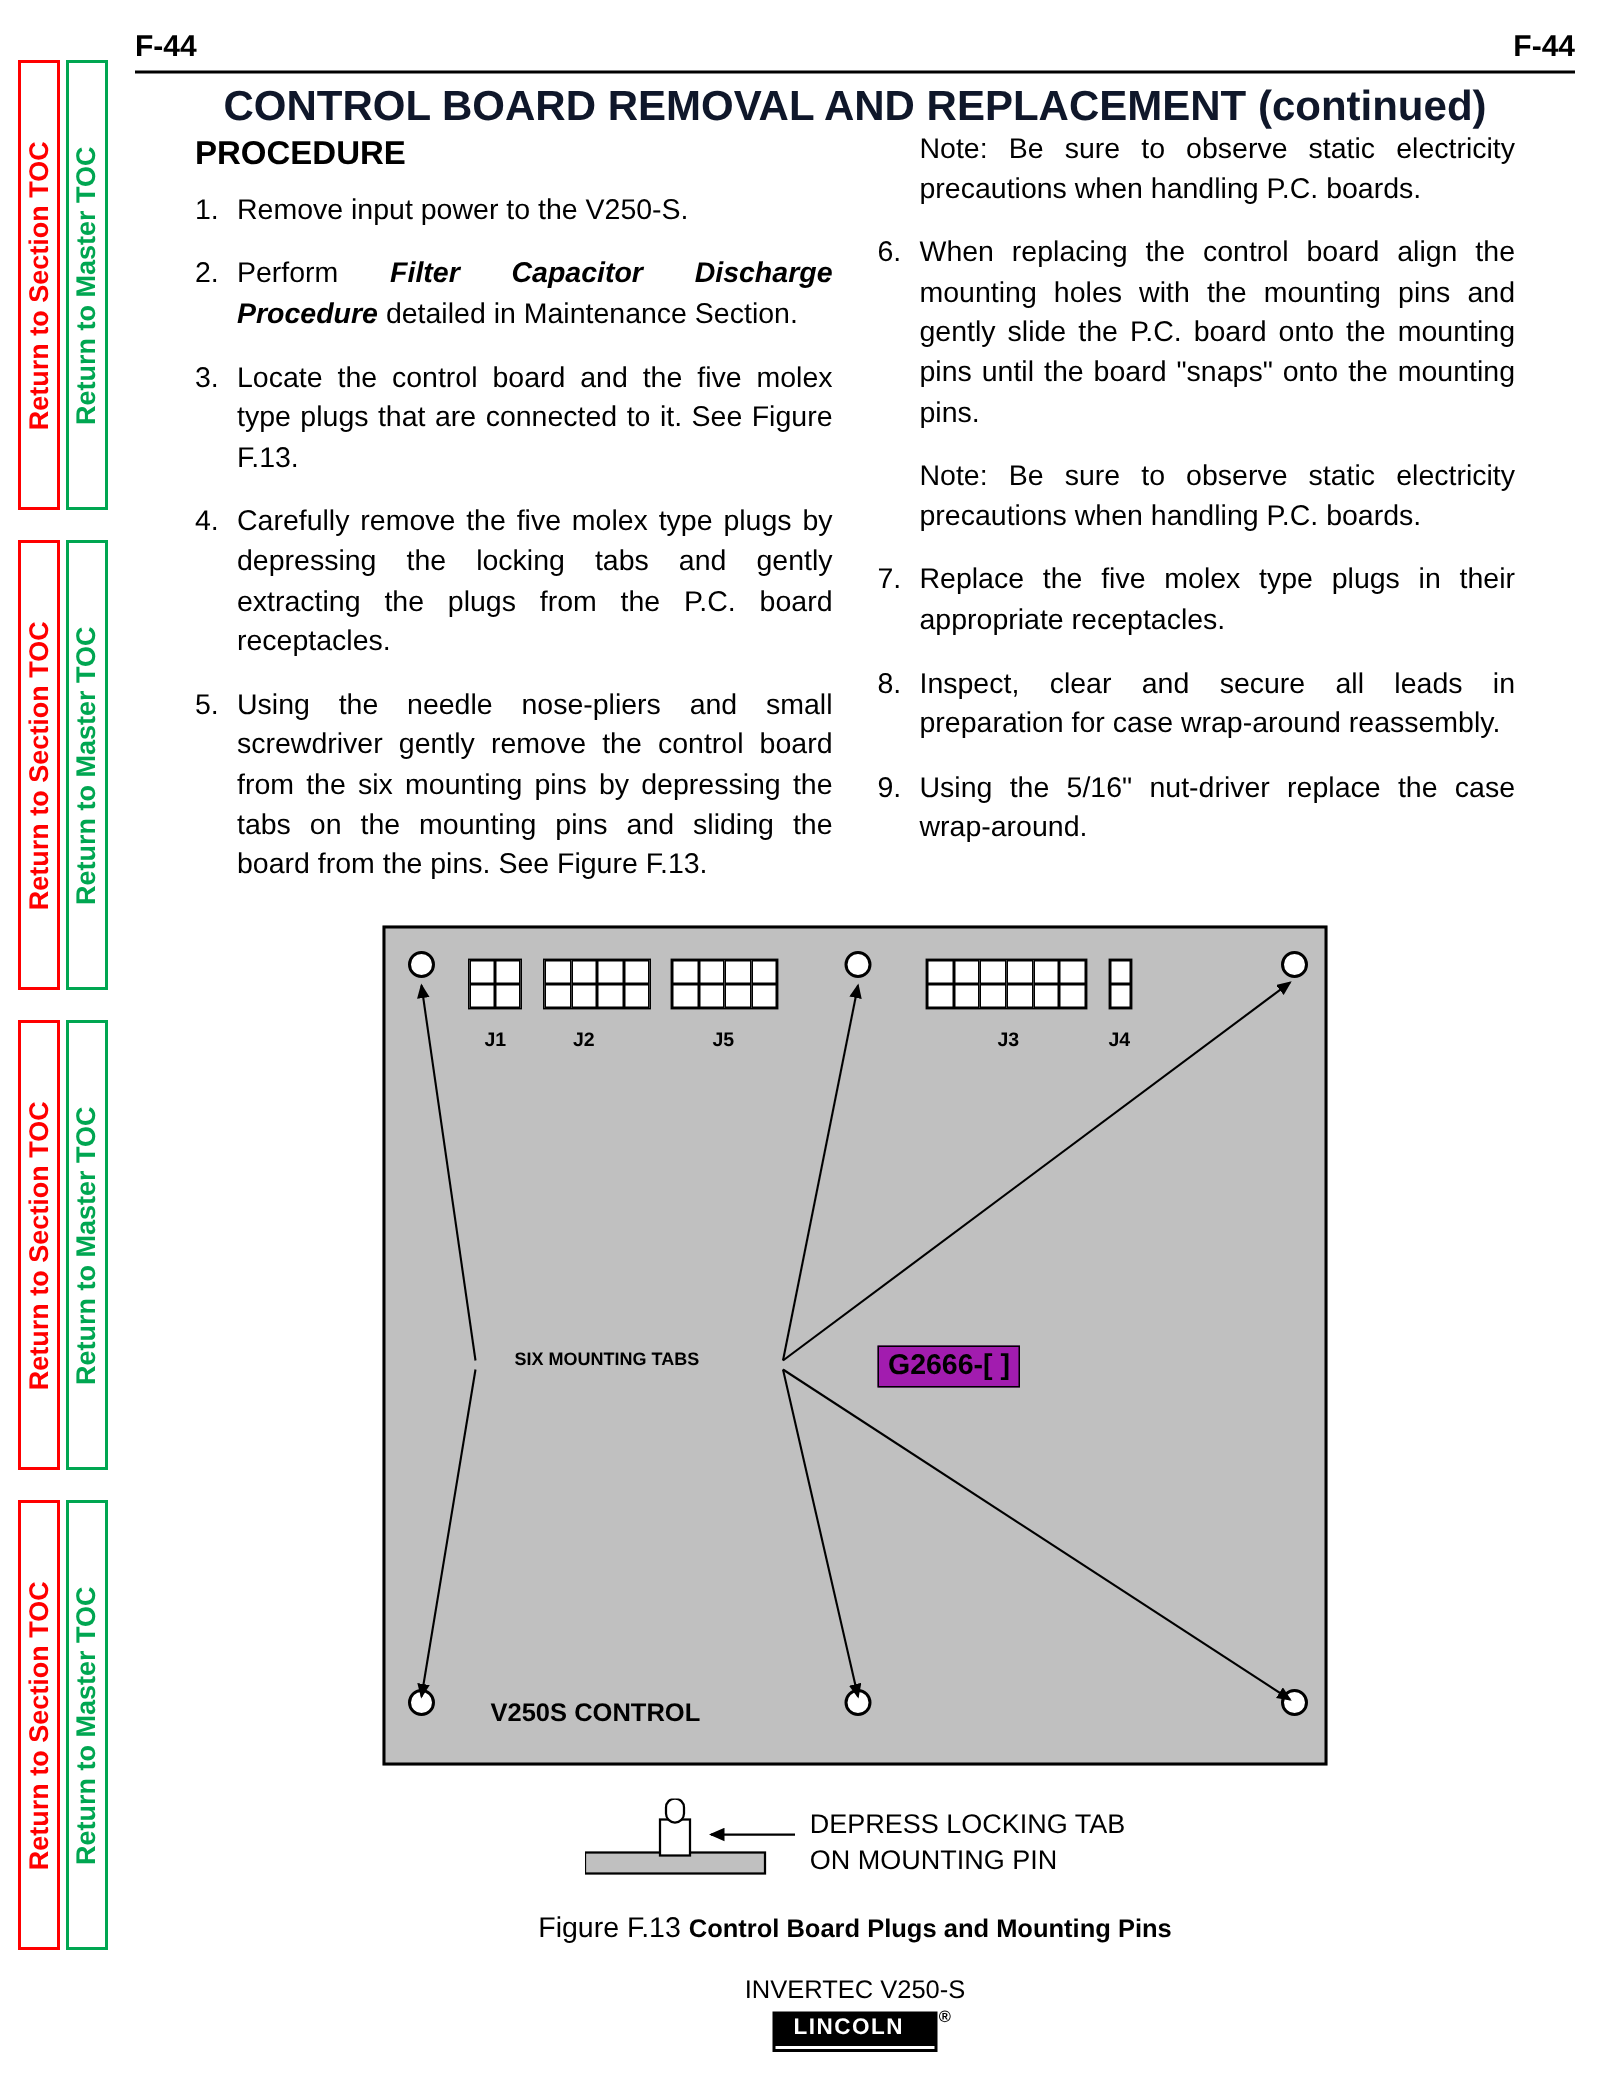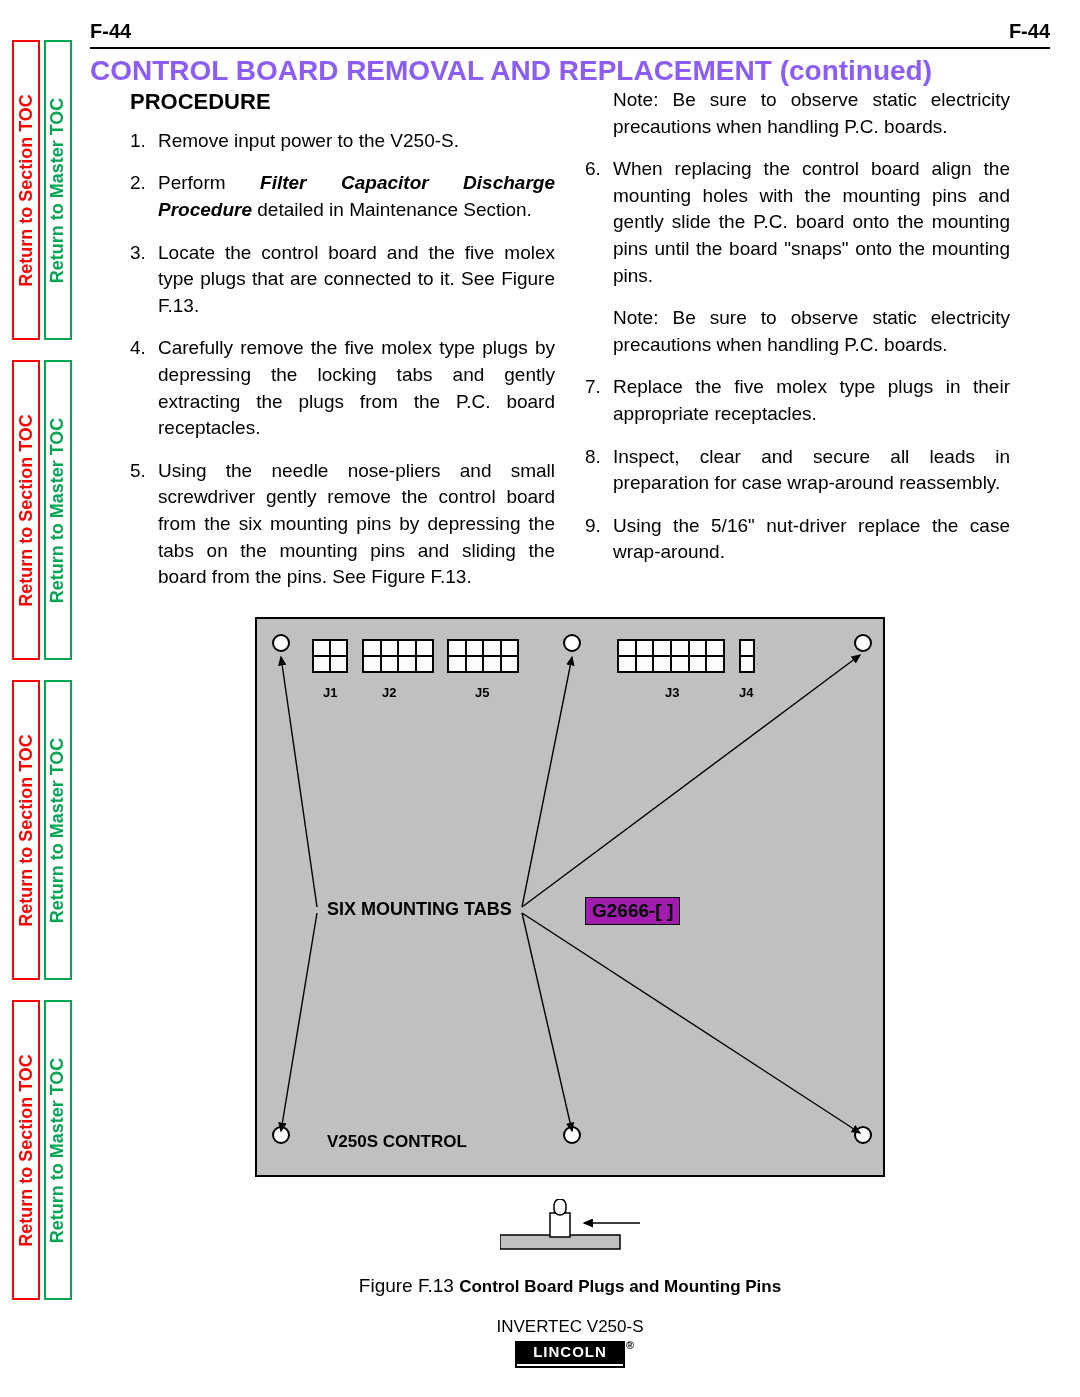--- a/index.html
+++ b/index.html
@@ -11,55 +11,55 @@
   .red{border-color:#ff0000;left:12px}
   .red span{color:#ff0000}
   .green{border-color:#00a651;left:44px}
   .green span{color:#00a651}
 
   
   .page{position:absolute;left:90px;top:20px;width:960px}
   .hdr{display:flex;align-items:center;justify-content:space-between;border-bottom:2px solid #000;padding-bottom:4px}
   .hdr .pl,.hdr .pr{font-size:20px;font-weight:bold}
   .hdr .title{font-size:34px;font-weight:bold;letter-spacing:0.5px}
-  .sub{color:#8b5cf6;font-size:28px;font-weight:bold;margin-top:6px}
+  .sub{color:#0f172a;font-size:28px;font-weight:bold;text-align:center;margin-top:6px}
 
   .cols{display:flex;gap:30px;padding:0 40px}
   .col{flex:1;font-size:19px;line-height:1.4}
   .proc-h{font-size:22px;font-weight:bold;margin-bottom:10px}
   ol{list-style:none;counter-reset:li}
   ol li{counter-increment:li;position:relative;padding-left:28px;margin-bottom:16px;text-align:justify}
   ol li::before{content:counter(li)".";position:absolute;left:0}
   .note{padding-left:28px;margin-bottom:16px;text-align:justify}
   .bi{font-weight:bold;font-style:italic}
 
   
   .figbox{margin:10px auto 16px;width:630px}
   .board{width:630px;height:560px;background:#c0c0c0;border:2px solid #000;position:relative}
   .mhole{position:absolute;width:18px;height:18px;border:2px solid #000;border-radius:50%;background:#fff}
   .conn{position:absolute;border:1.5px solid #000;background:#fff}
   .conn .cells{display:grid;height:100%;width:100%}
   .conn .cells div{border:0.5px solid #000}
   .jlabel{position:absolute;font-size:13px;font-weight:bold}
-  .tabs-lbl{position:absolute;left:70px;top:280px;font-size:18px;font-weight:bold}
+  .tabs-lbl{position:absolute;left:86px;top:280px;font-size:12px;font-weight:bold}
   .gbox{position:absolute;left:328px;top:278px;border:1.5px solid #000;padding:2px 6px;font-size:19px;font-weight:bold;background:#a21caf}
   .ctrl{position:absolute;left:70px;top:513px;font-size:17px;font-weight:bold}
   svg.wires{position:absolute;left:0;top:0;width:630px;height:560px;pointer-events:none}
 
   .pinrow{display:flex;align-items:center;justify-content:center;gap:10px;margin-top:22px}
   .pindraw{width:140px;height:60px;position:relative}
   .pintxt{font-size:18px;line-height:1.3}
 
   .figcap{text-align:center;margin-top:16px;font-size:19px}
   .figcap b{font-weight:normal}
 
   .ftr{text-align:center;margin-top:20px}
   .inv{font-size:17px;font-weight:normal}
   .logo{margin:4px auto 0;width:110px}
-  .logo .top{background:#000;color:#fff;font-weight:bold;font-size:15px;letter-spacing:1px;text-align:center;padding:2px 0;position:relative}
+  .logo .top{background:#000;color:#fff;font-weight:bold;font-size:15px;letter-spacing:1px;text-align:left;padding:2px 14px;position:relative}
   .logo .top::after{content:"®";position:absolute;right:-10px;top:-2px;color:#000;font-size:11px}
   .logo .bot{border:2px solid #000;display:flex;justify-content:center;padding:1px}
 </style>
 </head>
 <body>
 
 <div class="side-tab red" style="top:40px;height:300px">
     <span>Return to Section TOC</span>
   </div>
 <div class="side-tab green" style="top:40px;height:300px">
@@ -215,20 +215,24 @@
           <rect x="50" y="14" width="20" height="24" fill="#fff" stroke="#000" stroke-width="1.5"></rect>
           <rect x="54" y="0" width="12" height="16" rx="6" fill="#fff" stroke="#000" stroke-width="1.5"></rect>
           <line x1="84" y1="24" x2="140" y2="24" stroke="#000" stroke-width="1.5" marker-start="url(#ah2)"></line>
           <defs>
               <marker id="ah2" markerWidth="8" markerHeight="8" refX="1" refY="3" orient="auto">
                 <path d="M7,0 L0,3 L7,6 Z" fill="#000"></path>
               </marker>
             </defs>
         </svg>
       </div>
+      <div class="pintxt">
+        <div>DEPRESS LOCKING TAB</div>
+        <div>ON MOUNTING PIN</div>
+      </div>
     </div>
 
     <div class="figcap">
       <b>Figure F.13 </b><b style="font-weight:bold;font-size:17px">Control Board Plugs and Mounting Pins</b>
     </div>
   </div>
 
   <div class="ftr">
     <div class="inv">INVERTEC V250-S</div>
     <div class="logo">

